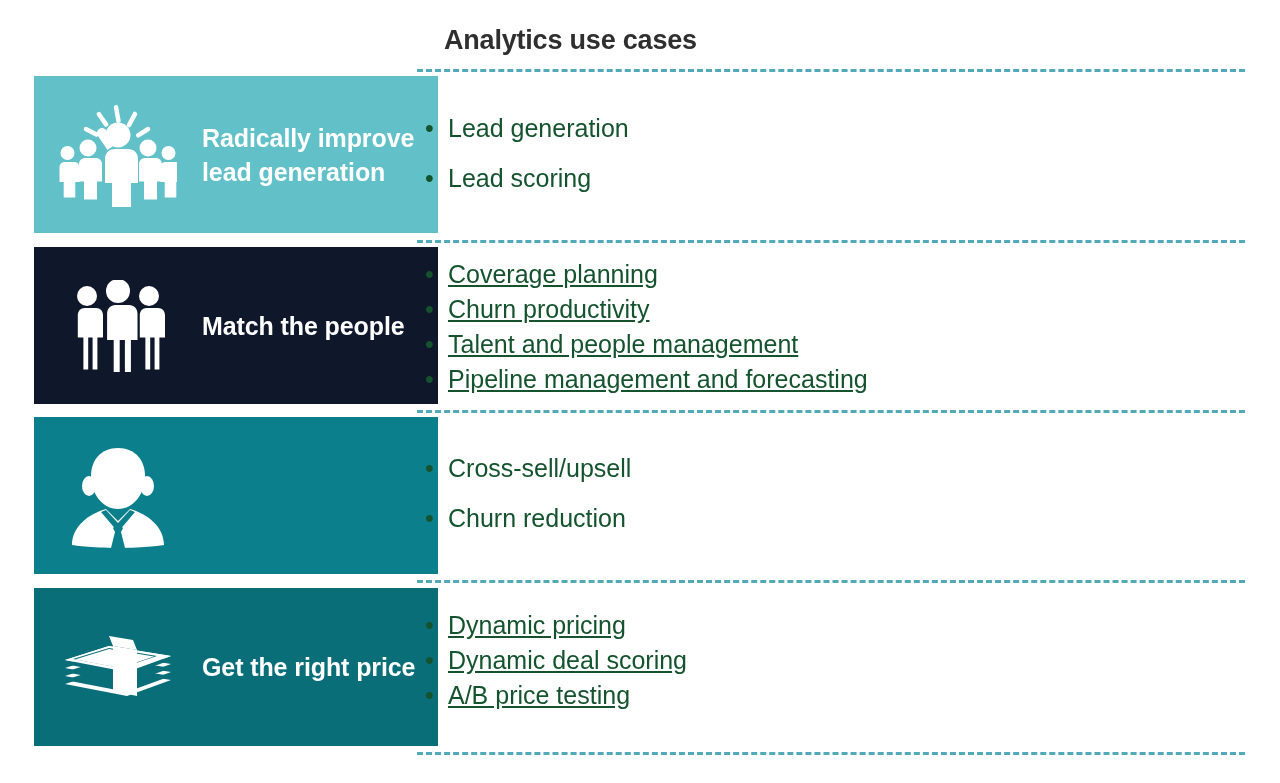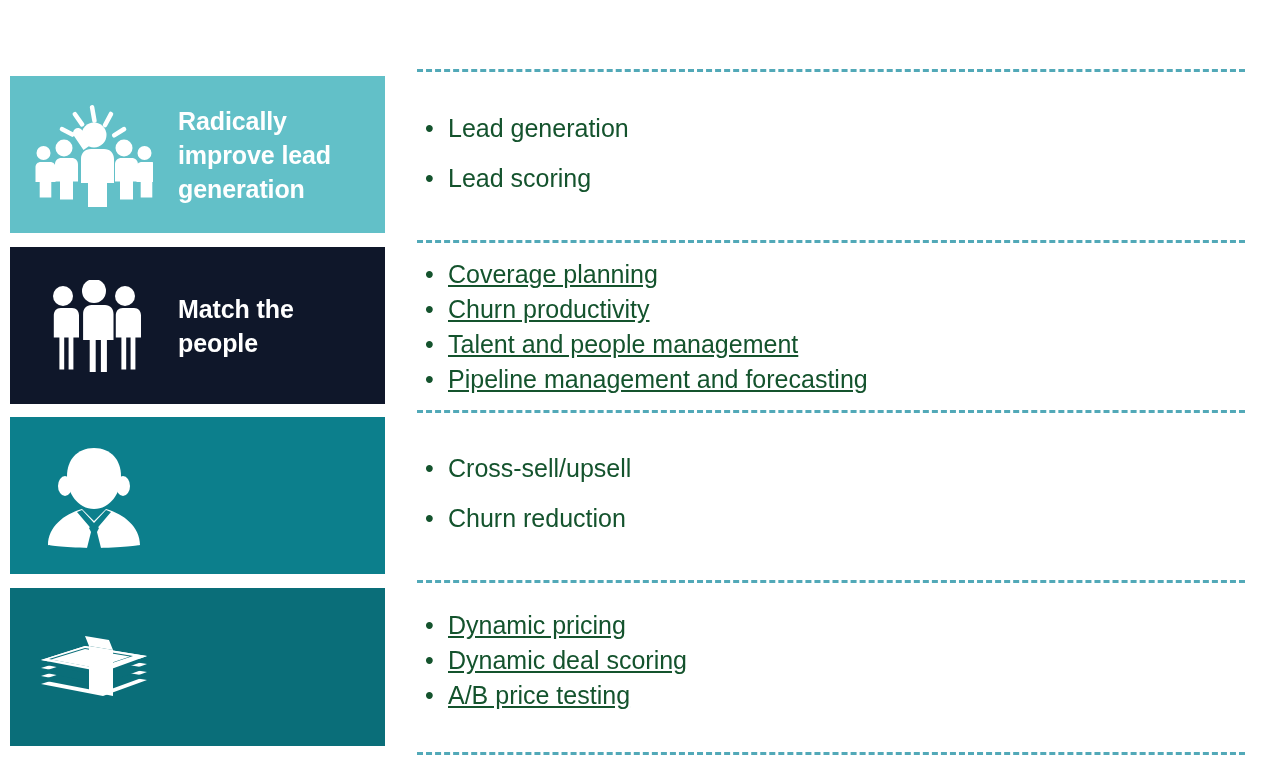--- a/index.html
+++ b/index.html
@@ -45,22 +45,22 @@
 
   
   .row {
     position: absolute;
     left: 0;
     width: 1280px;
   }
 
   .label-box {
     position: absolute;
-    left: 10px;
-    width: 375px;
+    left: 34px;
+    width: 404px;
     display: flex;
     align-items: center;
     box-sizing: border-box;
   }
 
   .icon-wrap {
     width: 168px;
     flex: 0 0 168px;
     display: flex;
     align-items: center;
@@ -104,20 +104,21 @@
     line-height: inherit;
   }
   .bullets.loose li { line-height: 50px; }
   .bullets.tight li { line-height: 35px; text-decoration: underline; }
 </style>
 </head>
 <body>
 
 <div class="canvas">
 
+  <div class="page-title">Analytics use cases</div>
 
   <div class="divider" style="top:69px"></div>
   <div class="divider" style="top:240px"></div>
 
   <div class="divider" style="top:410px"></div>
   <div class="divider" style="top:580px"></div>
   <div class="divider" style="top:752px"></div>
 
   <div class="row" style="top:0">
     <div class="label-box" style="top:76px;height:157px;background:#62c0c8">
@@ -222,20 +223,21 @@
           <path d="M12 34 l44 -14 l62 10 l-44 16 z" fill="#0a6e79"></path>
 
           <path d="M12 30 l44 -14 l62 10 l-44 16 z"></path>
           <path d="M20 29 l36 -11 l48 8 l-36 12 z" fill="#0a6e79"></path>
           <path d="M22 29.5 l34 -10.5 l45 7.6 l-34 11.3 z"></path>
 
           <path d="M60 16 l24 4 l0 46 l-24 -5 z"></path>
           <path d="M60 16 l24 4 l-4 -10 l-24 -4 z"></path>
         </svg>
       </div>
+      <div class="label-text">Get the right price</div>
     </div>
 
     <ul class="bullets tight" style="top:608px">
       <li>Dynamic pricing</li>
       <li>Dynamic deal scoring</li>
       <li>A/B price testing</li>
     </ul>
   </div>
 
 </div>

